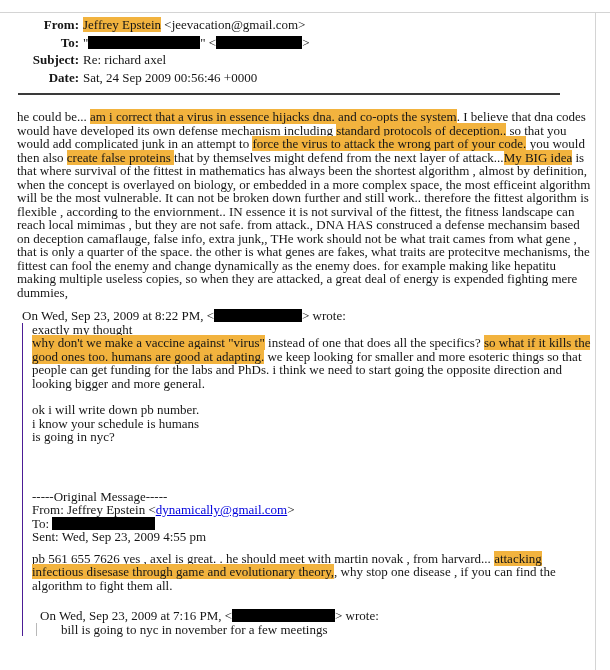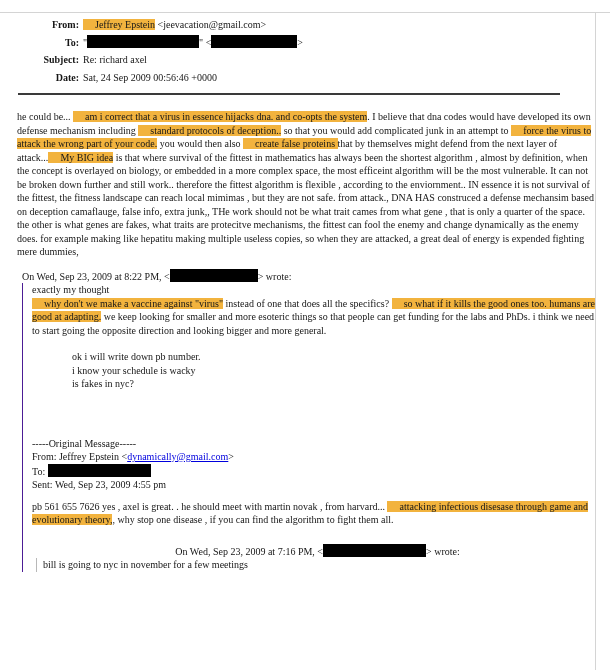--- a/index.html
+++ b/index.html
@@ -4,45 +4,45 @@
 <style>
   * { margin:0; padding:0; box-sizing:border-box; }
   html, body { background:#ffffff; }
   .page {
     position:relative;
     width:610px;
     height:670px;
     background:var(--bg,#ffffff);
     overflow:hidden;
     font-family:"Liberation Serif","DejaVu Serif",serif;
-    font-size:10px;
+    font-size:13px;
     color:#161616;
   }
   .page-top-border { position:absolute; top:12px; left:0; width:610px; height:1px; background:#d4d4d4; }
   .page-right-border { position:absolute; top:12px; left:595px; width:1px; height:658px; background:#d4d4d4; }
 
   .email-header { padding:16px 0 0 17px; }
   .hrow { display:grid; grid-template-columns:62px auto; column-gap:4px; line-height:17.5px; }
   .hlabel { font-weight:bold; text-align:right; white-space:nowrap; }
   .hvalue { white-space:nowrap; }
 
   .separator { width:542px; height:2px; background:#3a3a3a; margin:7px 0 0 18px; }
 
   .email-body { padding:15px 15px 0 17px; line-height:13.5px; }
   .para { margin:0; }
 
   .attrib { margin-top:10px; margin-left:5px; }
   .bq1 { margin-left:5px; border-left:1px solid #4c1d95; padding-left:9px; }
-  .para-gap { margin-top:13px;margin-left:40px; }
+  .para-gap { margin-top:13px; }
   .orig-msg { margin-top:46px; }
   .para-gap-lg { margin-top:8px; }
-  .attrib2 { margin-top:17px; margin-left:8px;text-align:center; }
-  .bq2 { margin-left:4px; border-left:1px solid #b8b8b8; padding-left:6px; }
+  .attrib2 { margin-top:17px; margin-left:8px; }
+  .bq2 { margin-left:4px; border-left:1px solid #b8b8b8; padding-left:24px; }
 
-  .hl { background:var(--hl,#f2b33e);padding-left:12px; }
+  .hl { background:var(--hl,#f2b33e); }
   .link { color:var(--link,#0000dd); text-decoration:underline; cursor:pointer; }
   .redact { display:inline-block; background:var(--redact,#000000); height:13px; vertical-align:-2px; }
 </style>
 </head>
 <body>
 
 <div class="page">
   <div class="page-top-border"></div>
   <div class="page-right-border"></div>
 
@@ -67,21 +67,21 @@
 
   <div class="separator"></div>
 
   <div class="email-body">
     <p class="para"><span>he could be... </span><span class="hl">am i correct that a virus in essence hijacks dna. and co-opts the system</span><span>.  I believe that dna codes would have developed its own defense mechanism including </span><span class="hl">standard protocols of deception..</span><span> so that you would add complicated junk in an attempt to  </span><span class="hl">force the virus to attack the wrong part of your code.</span><span>  you would then also </span><span class="hl">create false proteins </span><span>that by themselves might defend from the next layer of attack...</span><span class="hl">My BIG idea</span><span> is that where survival of the fittest in mathematics has always been  the shortest algorithm , almost by definition, when the concept is overlayed on biology, or embedded in a more complex space, the most efficeint algorithm will be the most vulnerable. It can not be broken down further and still work.. therefore the fittest algorithm is flexible , according to the enviornment.. IN essence it is not survival of the fittest,  the fitness landscape can reach local mimimas , but they are not safe. from attack., DNA HAS construced a defense mechansim based on deception camaflauge, false info, extra junk,, THe work should not be what trait cames from what gene , that is only a quarter of the space. the other is what genes are fakes, what traits are protecitve mechanisms, the fittest can fool the enemy and change dynamically as the enemy does.   for example making like hepatitu making multiple useless copies, so when they are attacked, a great deal of energy is expended fighting mere dummies,</span></p>
 
     <div class="attrib"><span>On Wed, Sep 23, 2009 at 8:22 PM, &lt;</span><span class="redact" style="width: 88px;"></span><span>&gt; wrote:</span></div>
 
     <blockquote class="bq1">
       <p class="para"><span>exactly my thought</span><br><span class="hl">why don't we make a vaccine against "virus"</span><span> instead of one that does all the specifics? </span><span class="hl">so what if it kills the good ones too. humans are good at adapting.</span><span> we keep looking for smaller and more esoteric things so that people can get funding for the labs and PhDs. i think we need to start going the opposite direction and looking bigger and more general.</span></p>
-      <p class="para para-gap"><span>ok i will write down pb number.</span><br><span>i know your schedule is wacky</span><br><span>is fakes in nyc?</span></p>
+      <p class="para para-gap"><span>ok i will write down pb number.</span><br><span>i know your schedule is humans</span><br><span>is going in nyc?</span></p>
 
       <div class="orig-msg"><span>-----Original Message-----</span><br><span>From: Jeffrey Epstein &lt;</span><span class="link">dynamically@gmail.com</span><span>&gt;</span><br><span>To: </span><span class="redact" style="width: 103px;"></span><br><span>Sent: Wed, Sep 23, 2009 4:55 pm</span><br></div>
 
       <p class="para para-gap-lg"><span>pb 561 655 7626   yes , axel is great. . he should meet with martin novak , from harvard... </span><span class="hl">attacking infectious disesase through game and evolutionary theory,</span><span>, why stop one disease , if you can find the algorithm to fight them all.</span></p>
 
       <div class="attrib attrib2"><span>On Wed, Sep 23, 2009 at 7:16 PM, &lt;</span><span class="redact" style="width: 103px;"></span><span>&gt; wrote:</span></div>
 
       <blockquote class="bq2">
         <p class="para"><span>bill is going to nyc in november for a few meetings</span><br></p>
       </blockquote>

